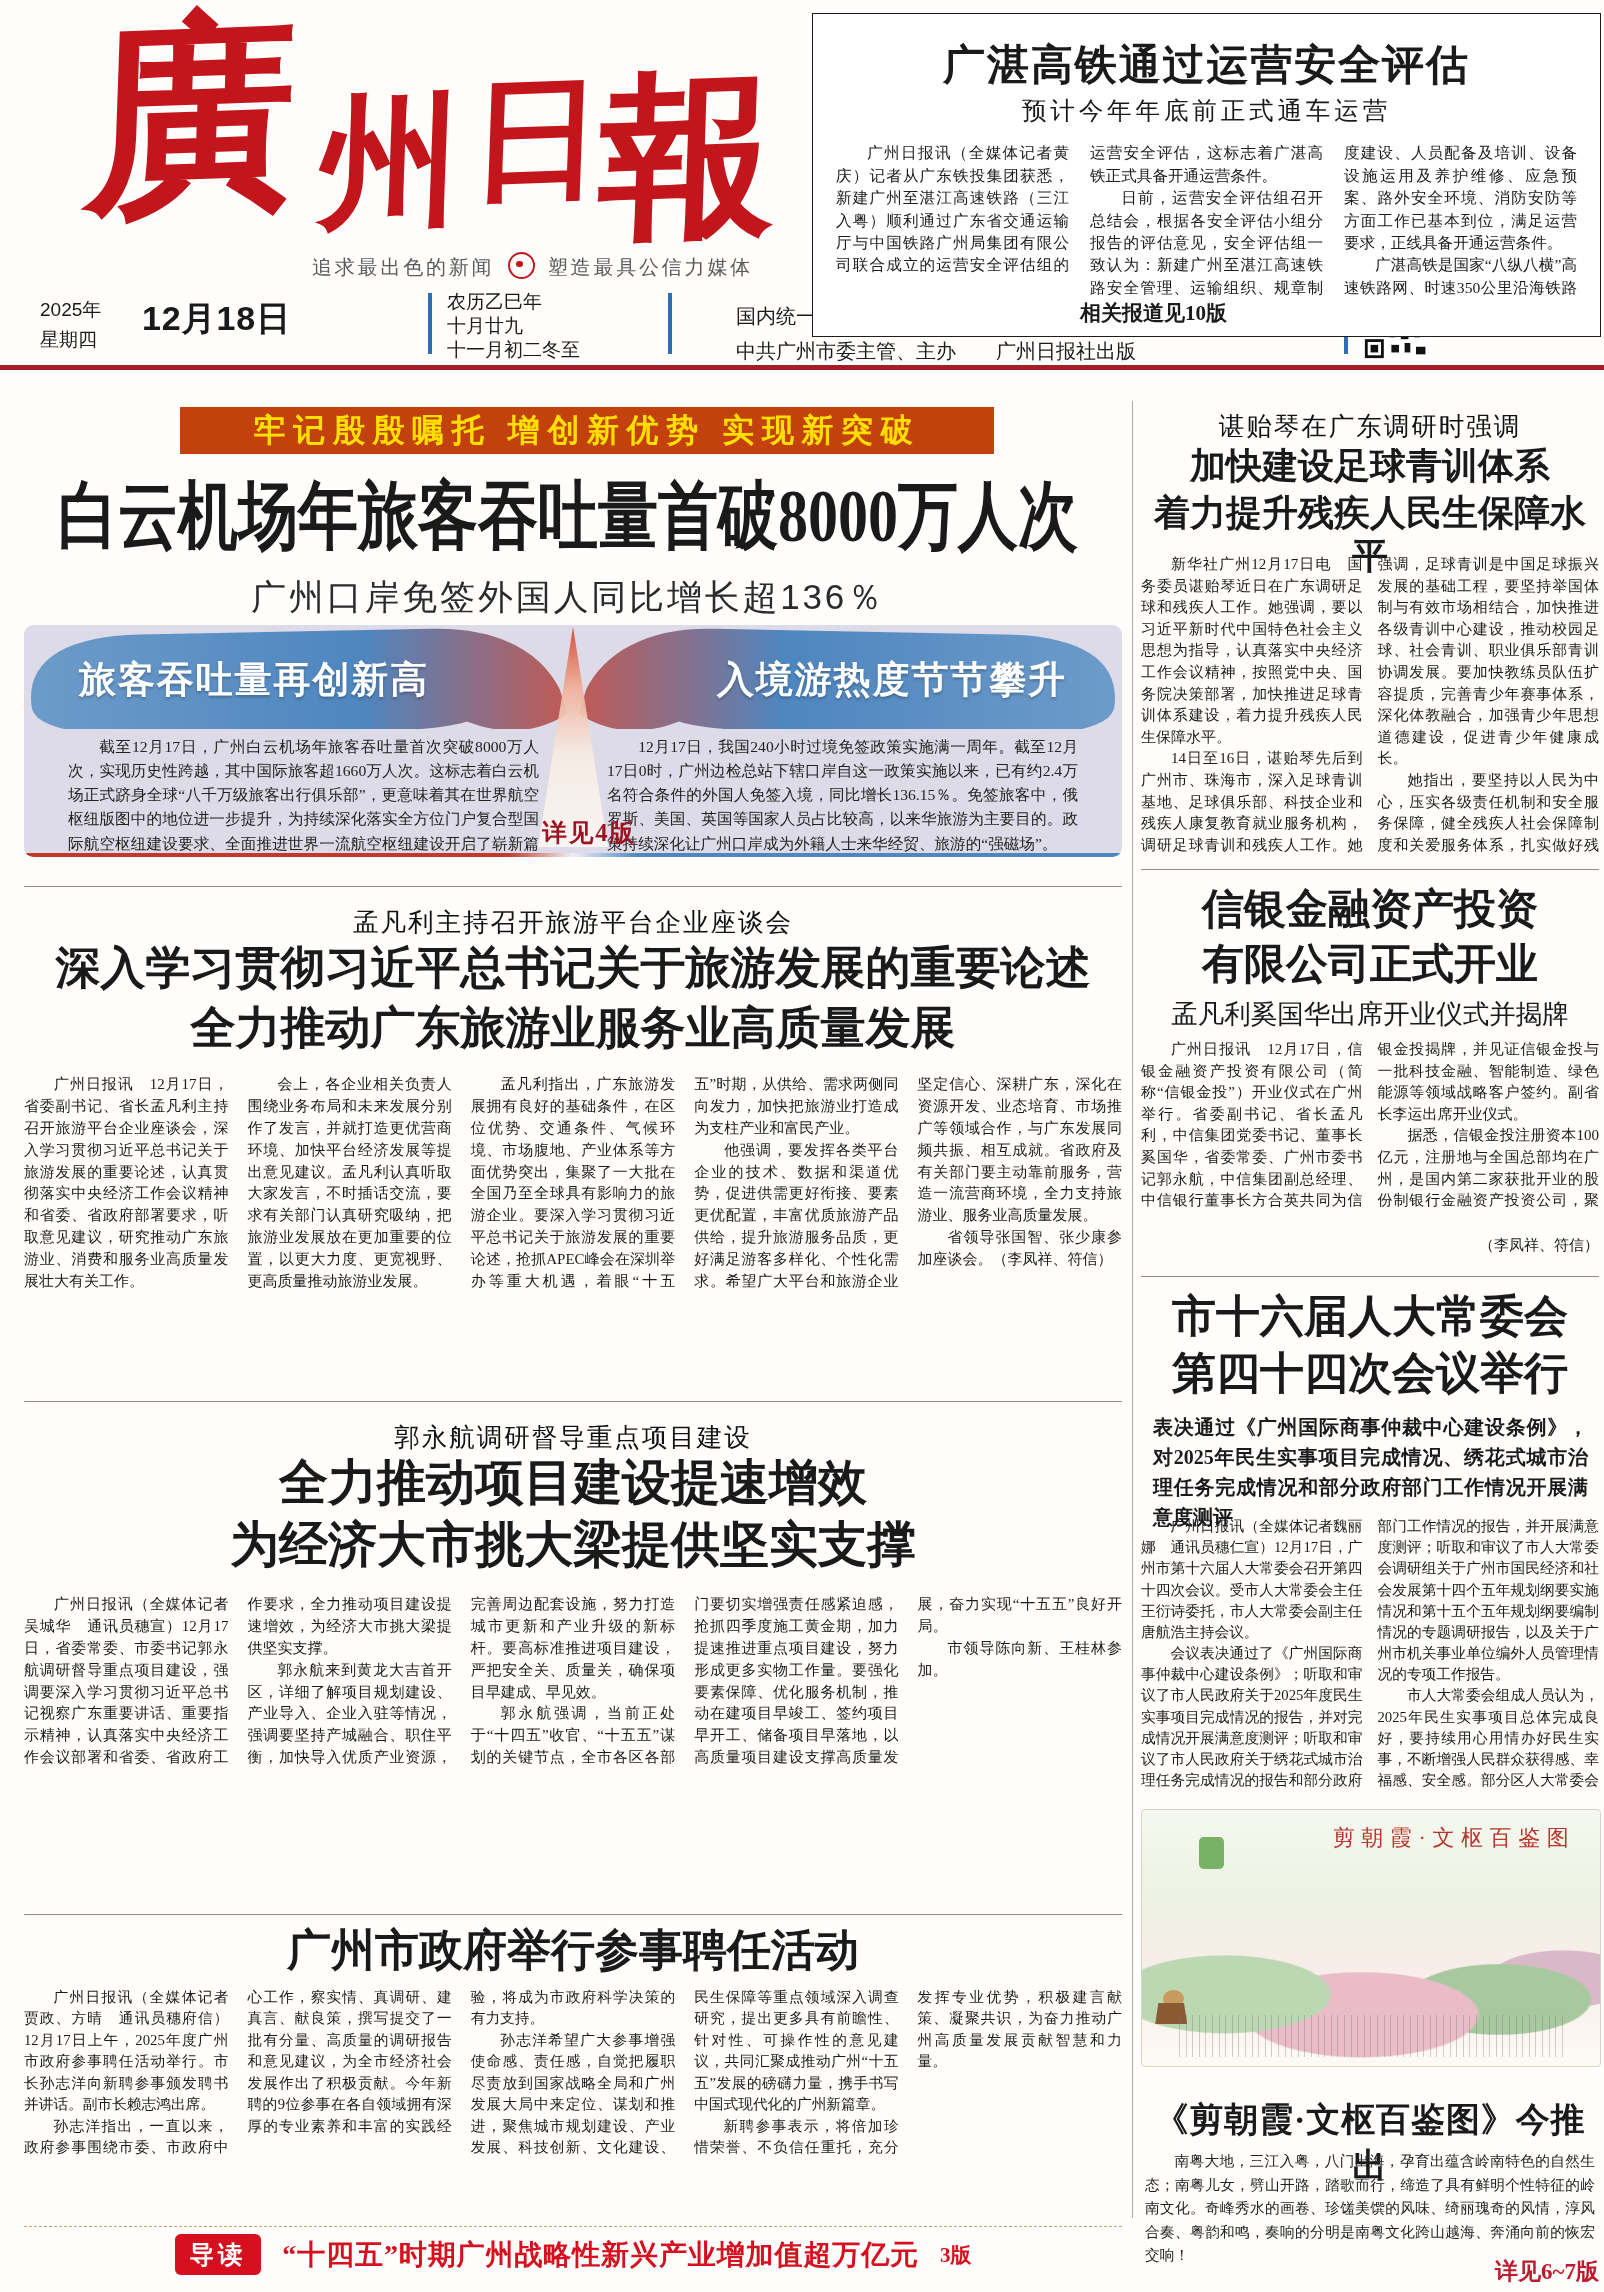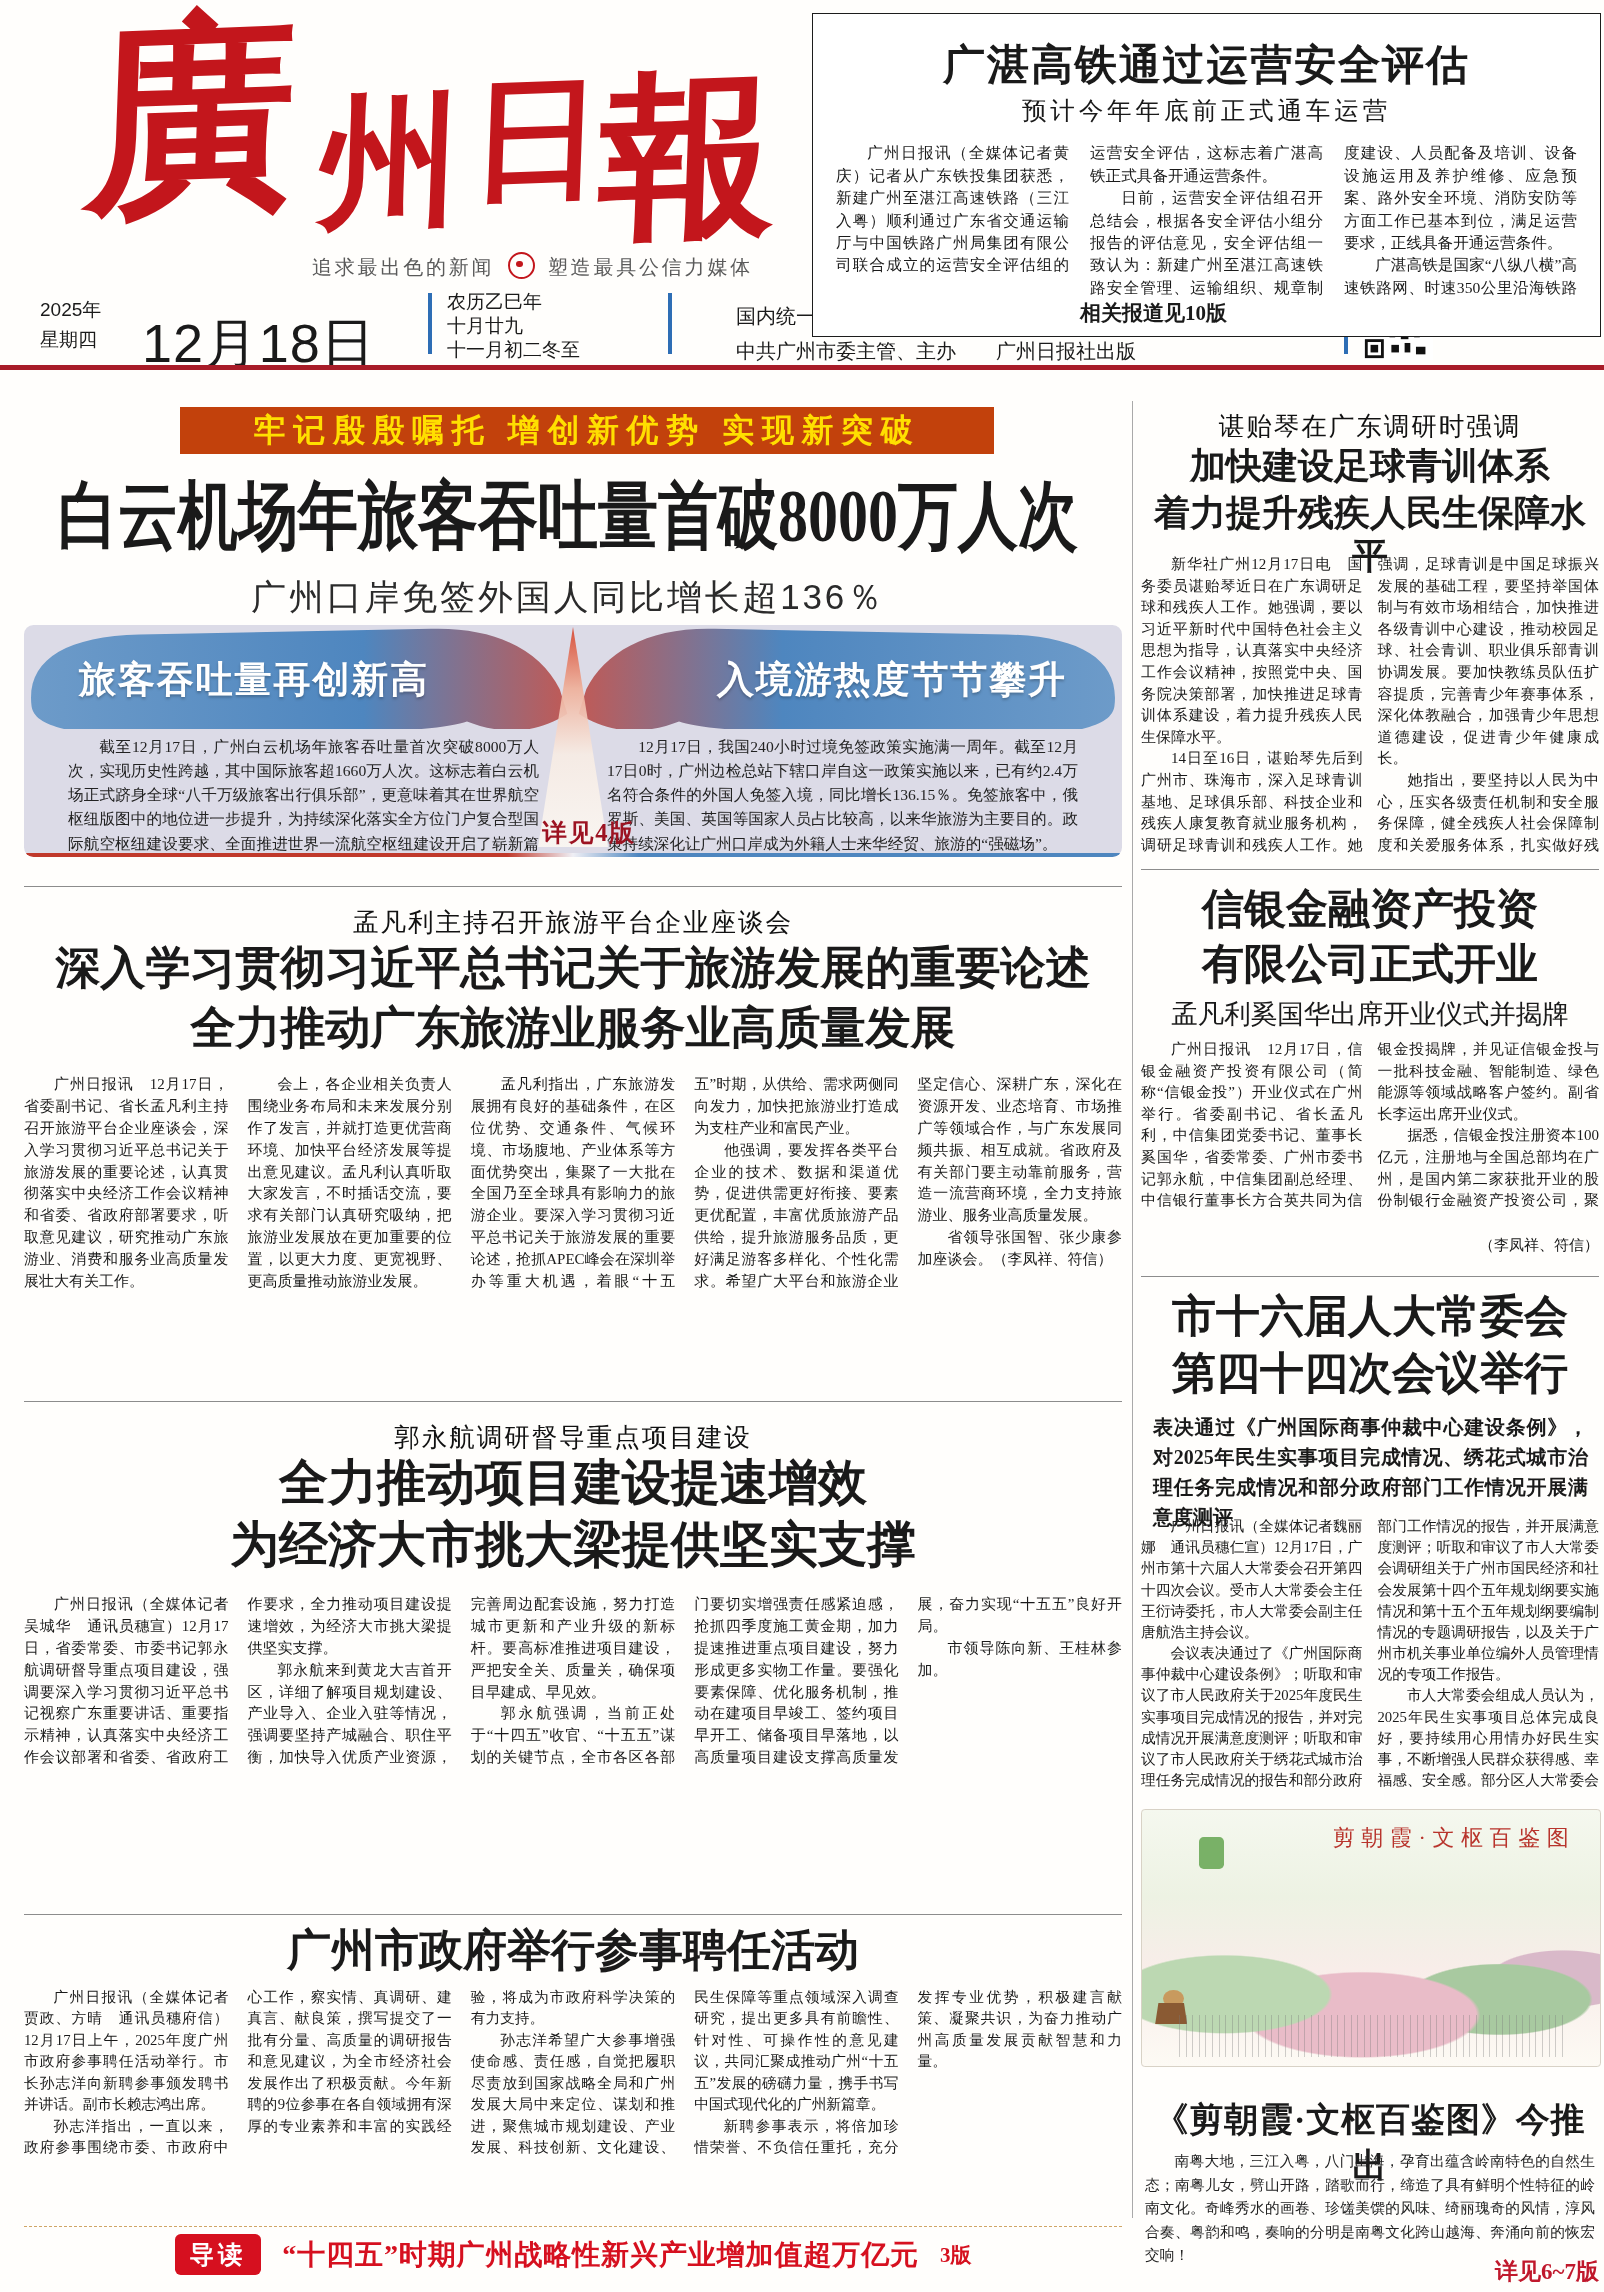--- a/index.html
+++ b/index.html
@@ -96,21 +96,21 @@
   </div>
 
   <div class="abs slogan sans" style="left:312px;top:252px;width:681px;">
     <span>追求最出色的新闻</span><span class="brandmark"></span><span>塑造最具公信力媒体</span>
   </div>
 
   <div class="abs sans" style="left:40px;top:295px;font-size:19px;line-height:1.6;">
     <div>2025年</div>
     <div>星期四</div>
   </div>
-  <div class="abs sans" style="left:142px;top:308px;font-size:54px;font-weight:normal;letter-spacing:0.9px;">12月18日</div>
+  <div class="abs sans" style="left:142px;top:296px;font-size:34px;font-weight:bold;letter-spacing:0.9px;">12月18日</div>
   <div class="abs vbar" style="left:428px;top:293px;height:61px;"></div>
   <div class="abs" style="left:447px;top:290px;font-size:19px;line-height:1.25;">
     <div>农历乙巳年</div>
     <div>十月廿九</div>
     <div>十一月初二冬至</div>
   </div>
   <div class="abs vbar" style="left:668px;top:293px;height:61px;"></div>
   <div class="abs" style="left:736px;top:299px;font-size:20px;line-height:1.75;width:549px;">
     <div>国内统一连续出版物号 CN 44-0010　第22687号</div>
     <div>中共广州市委主管、主办　　广州日报社出版</div>

